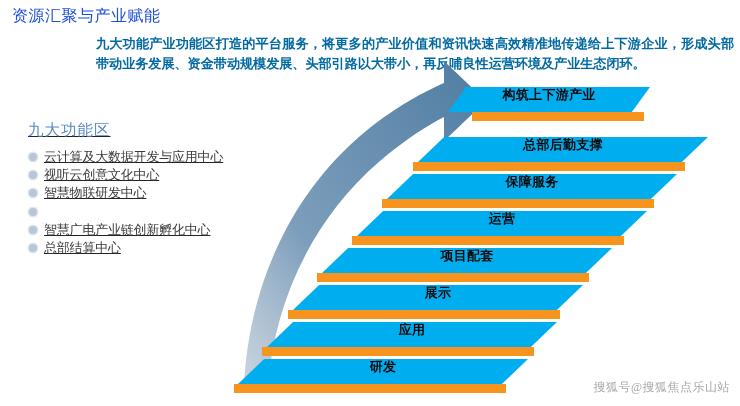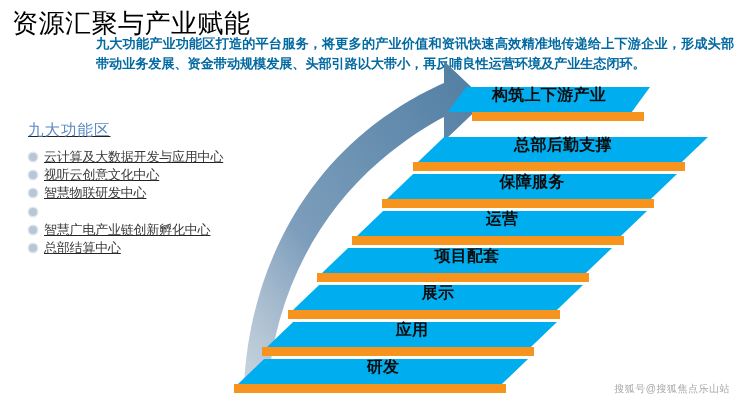--- a/index.html
+++ b/index.html
@@ -14,24 +14,24 @@
     overflow: hidden;
     font-family: "Liberation Sans", "DejaVu Sans", sans-serif;
     color: #222;
   }
 
   
   #slide-title {
     position: absolute;
     left: 12px;
     top: 6px;
-    font-size: 26px;
+    font-size: 16px;
     font-weight: 400;
     letter-spacing: 0.5px;
-    color: #000000;
+    color: #1d4ed8;
     white-space: nowrap;
   }
 
   #intro-paragraph {
     position: absolute;
     left: 96px;
     top: 34px;
     width: 638px;
     font-size: 13.2px;
     font-weight: bold;
@@ -102,21 +102,21 @@
   }
   .step-label {
     position: absolute;
     left: 0;
     top: 0;
     width: 100%;
     height: 16px;
     display: flex;
     align-items: center;
     justify-content: center;
-    font-size: 16px;
+    font-size: 13px;
     font-weight: bold;
     color: #0b0b0b;
     white-space: nowrap;
     letter-spacing: 0.3px;
   }
   .step-riser {
     position: absolute;
     top: 25px;
     height: 9px;
     background: #F7941E;
@@ -129,25 +129,26 @@
     top: 55px;
     width: 260px;
     height: 340px;
   }
 
   
   #watermark {
     position: absolute;
     right: 10px;
     bottom: 10px;
-    font-size: 10px;
+    font-size: 12px;
     color: #6f6f6f;
     opacity: 0.62;
     white-space: nowrap;
     letter-spacing: 0.5px;
+    font-family: Liberation Serif, serif;
   }
 </style>
 </head>
 <body>
 
 <div id="slide-title">资源汇聚与产业赋能</div>
 
 <div id="intro-paragraph">九大功能产业功能区打造的平台服务，将更多的产业价值和资讯快速高效精准地传递给上下游企业，形成头部带动业务发展、资金带动规模发展、头部引路以大带小，再反哺良性运营环境及产业生态闭环。</div>
 
 <div id="sidebar">

